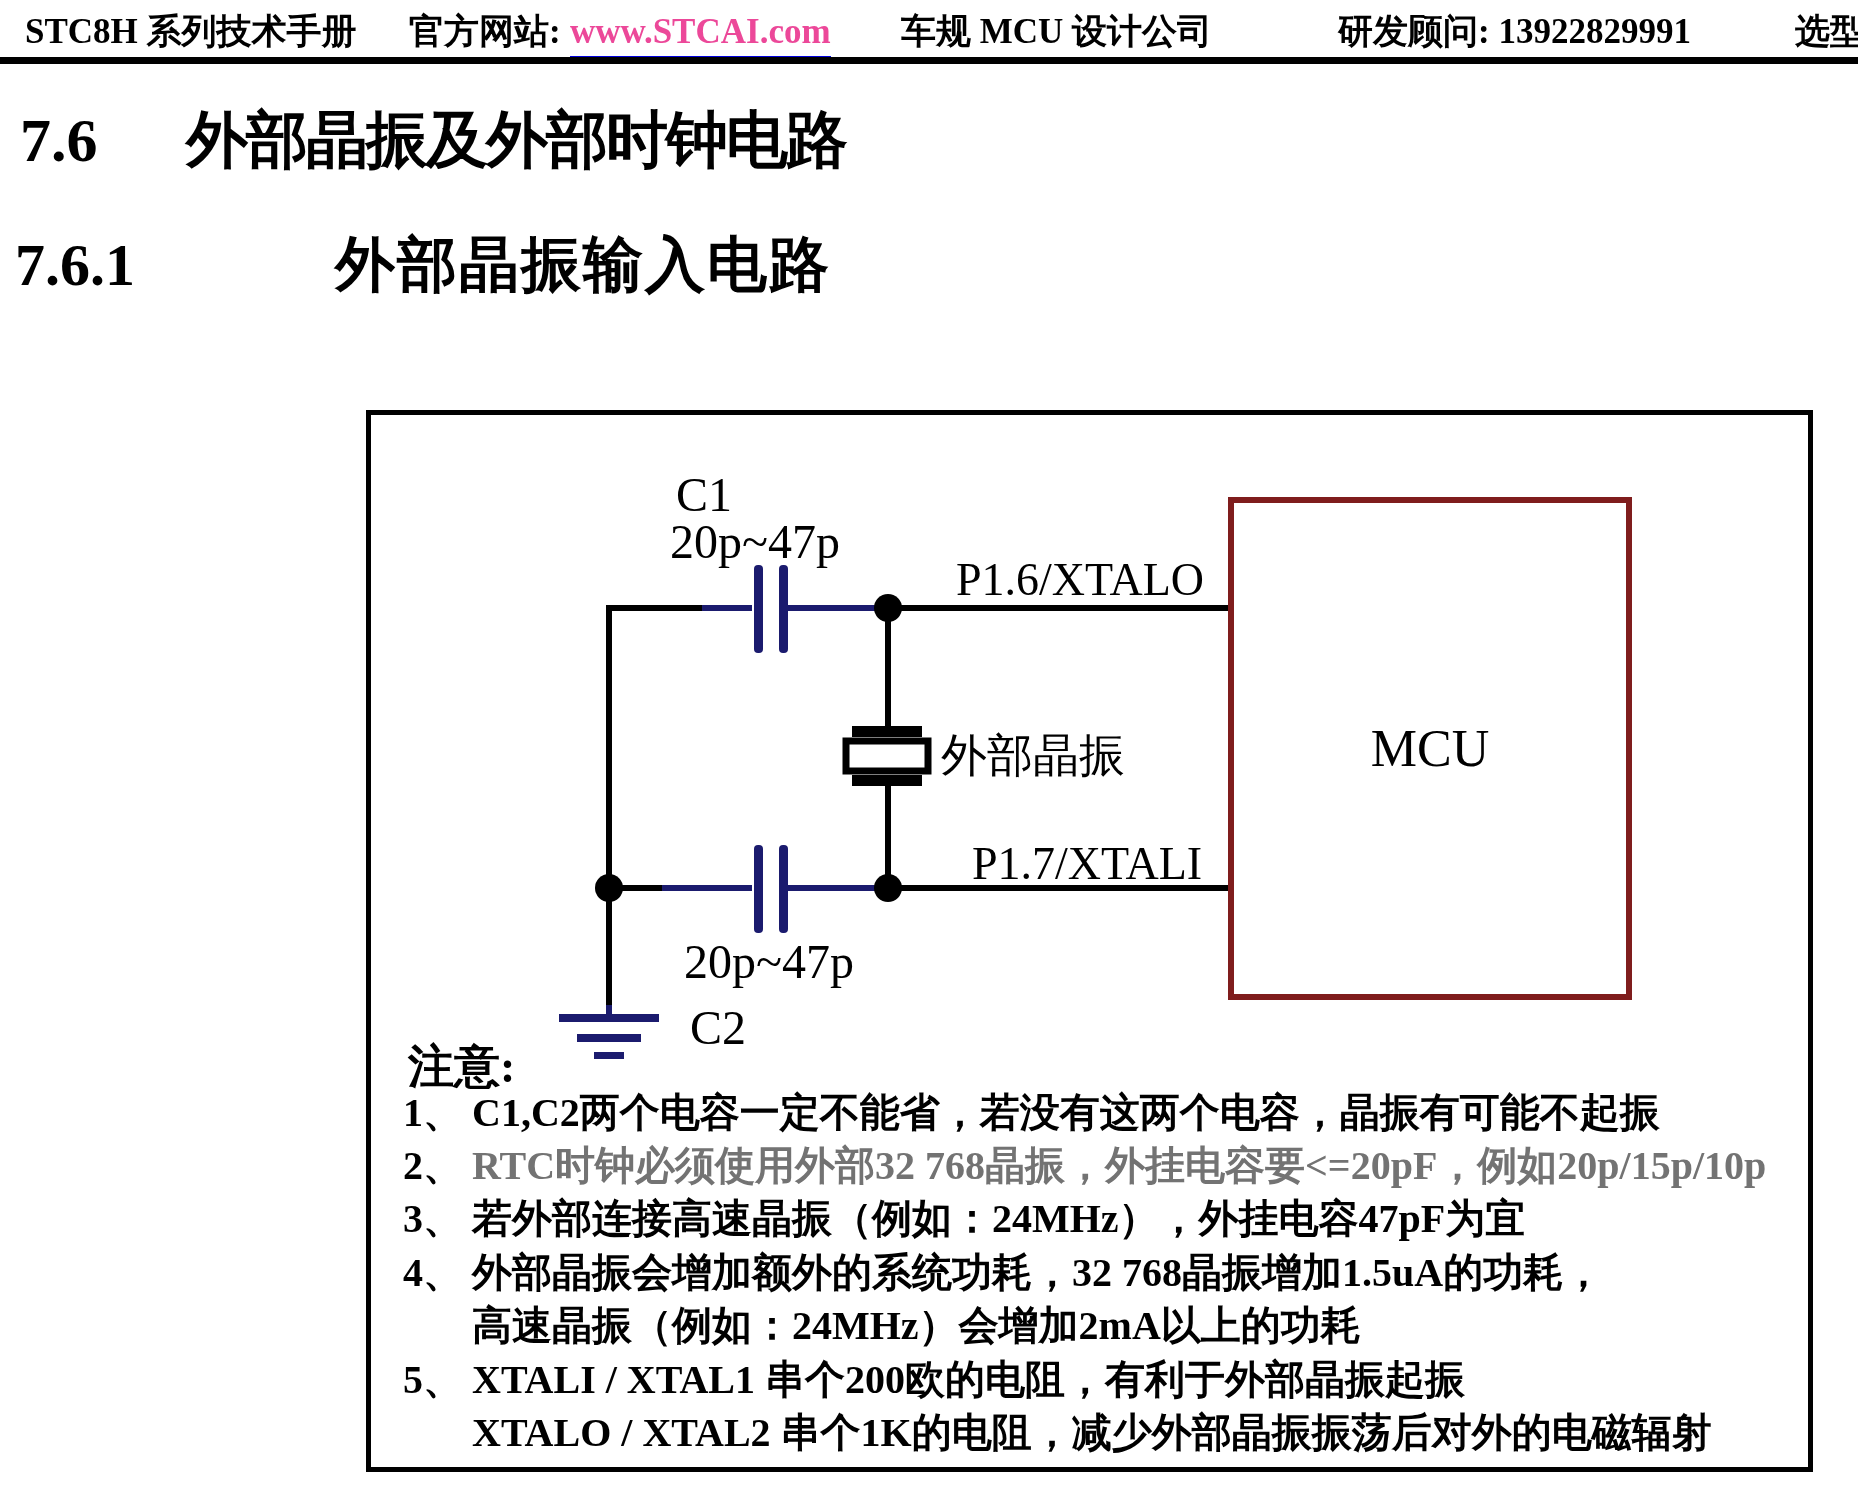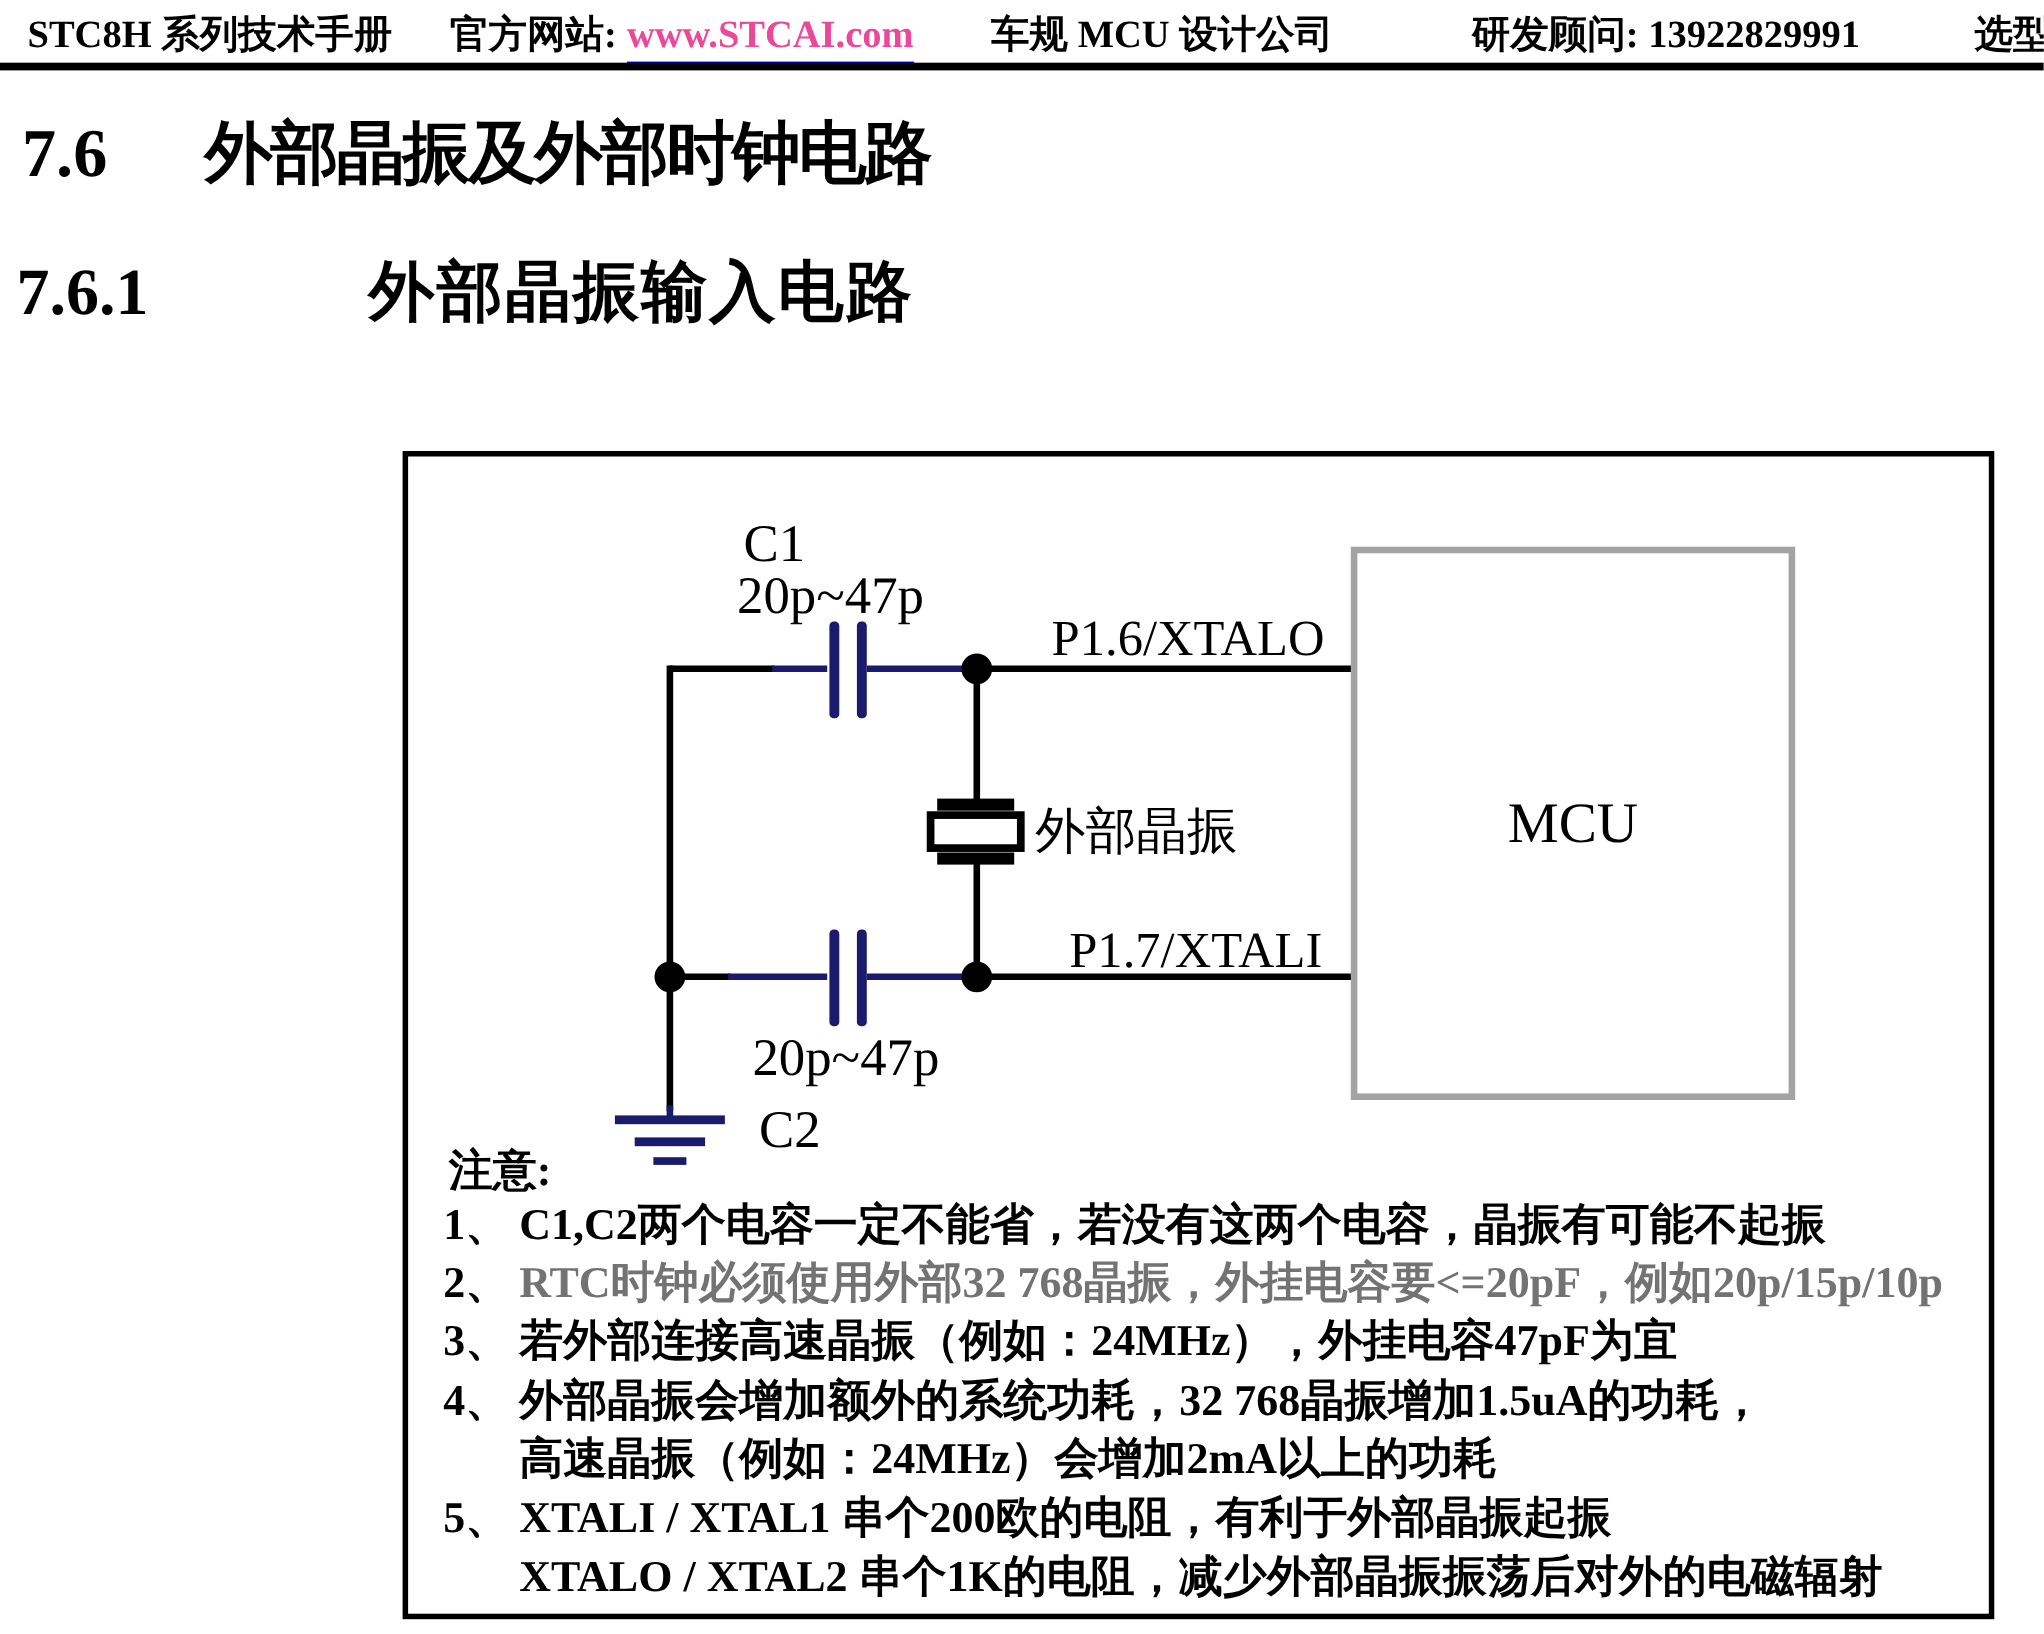--- a/index.html
+++ b/index.html
@@ -17,37 +17,37 @@
             font-weight:bold;font-size:62px;line-height:80px;}
   .h1n{left:20px;}
   .h1t{left:186px;letter-spacing:-2px;}
   .h2n,.h2t{top:226px;font-weight:bold;font-size:60px;line-height:78px;}
   .h2n{left:15px;}
   .h2t{left:335px;letter-spacing:2px;}
 
   
   .diagram-box{left:366px;top:410px;width:1447px;height:1062px;
                border:5px solid #000;box-sizing:border-box;}
-  .mcu-box{left:1228px;top:497px;width:404px;height:503px;border:6px solid #a3a3a3;
+  .mcu-box{left:1228px;top:497px;width:404px;height:503px;border:6px solid #7f1d1d;
            box-sizing:border-box;display:flex;align-items:center;justify-content:center;}
   .mcu-label{font-size:52px;font-weight:normal;}
 
   
   .dlabel{font-size:48px;line-height:56px;}
   .pin{font-size:46px;line-height:52px;}
   .lab-c1{left:676px;top:452px;margin-top:15px;}
   .lab-c1v{left:670px;top:514px;}
   .lab-xtalo{left:956px;top:554px;}
   .lab-crystal{left:941px;top:728px;font-size:46px;}
   .lab-xtali{left:972px;top:838px;}
   .lab-c2v{left:684px;top:934px;}
   .lab-c2{left:690px;top:1000px;}
 
   
-  .note-head{left:408px;top:1036px;font-size:40px;font-weight:bold;}
+  .note-head{left:408px;top:1036px;font-size:46px;font-weight:bold;}
   .note-line{left:403px;font-size:40px;font-weight:bold;line-height:50px;}
   .note-line .num{display:inline-block;width:69px;}
   .note-cont{left:472px;font-size:40px;font-weight:bold;line-height:50px;}
   .red{color:#737373;}
 
   svg{position:absolute;left:0;top:0;pointer-events:none;}
 </style>
 </head>
 <body>
 

